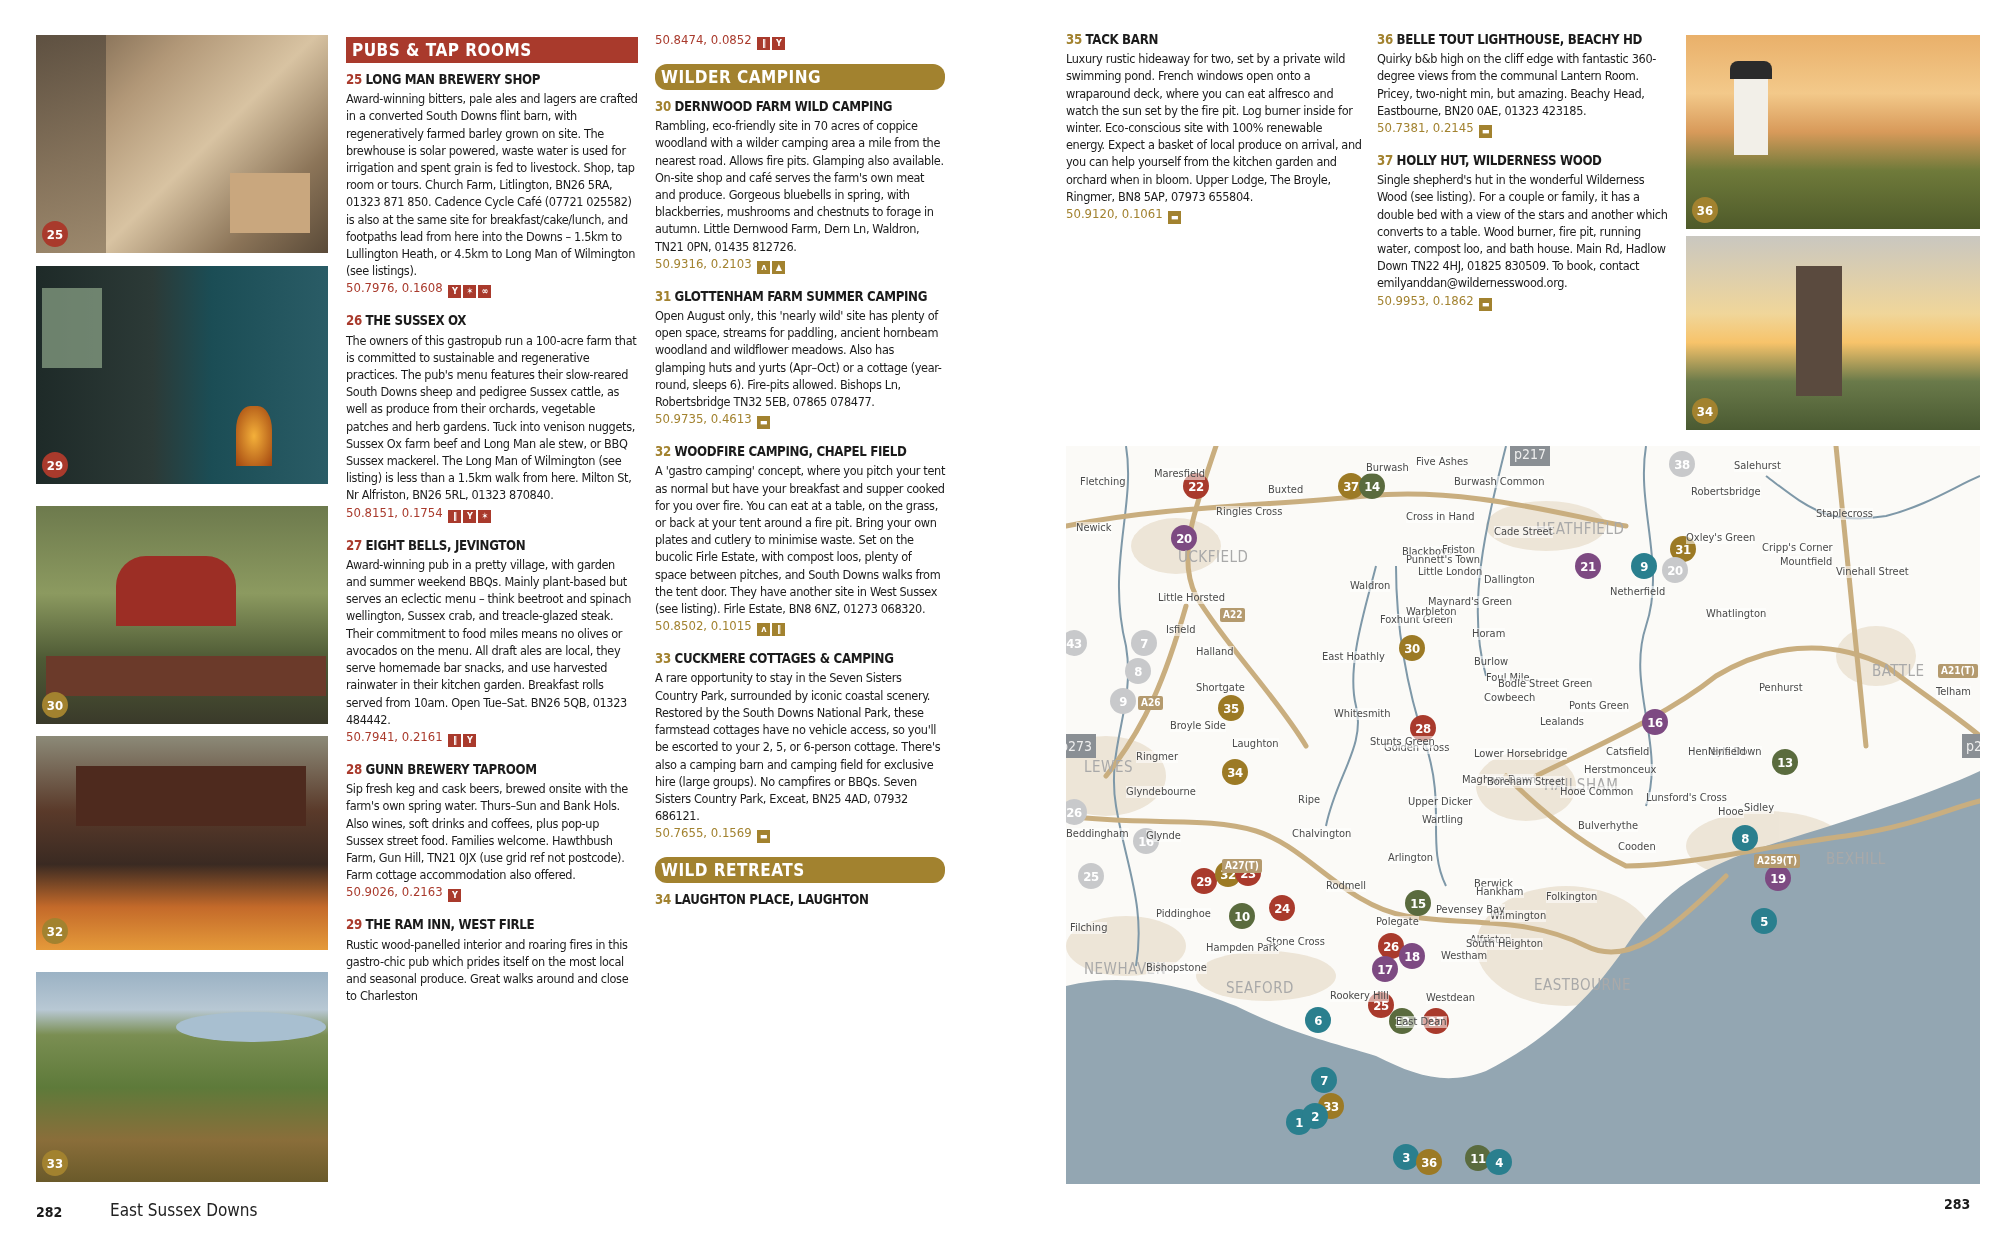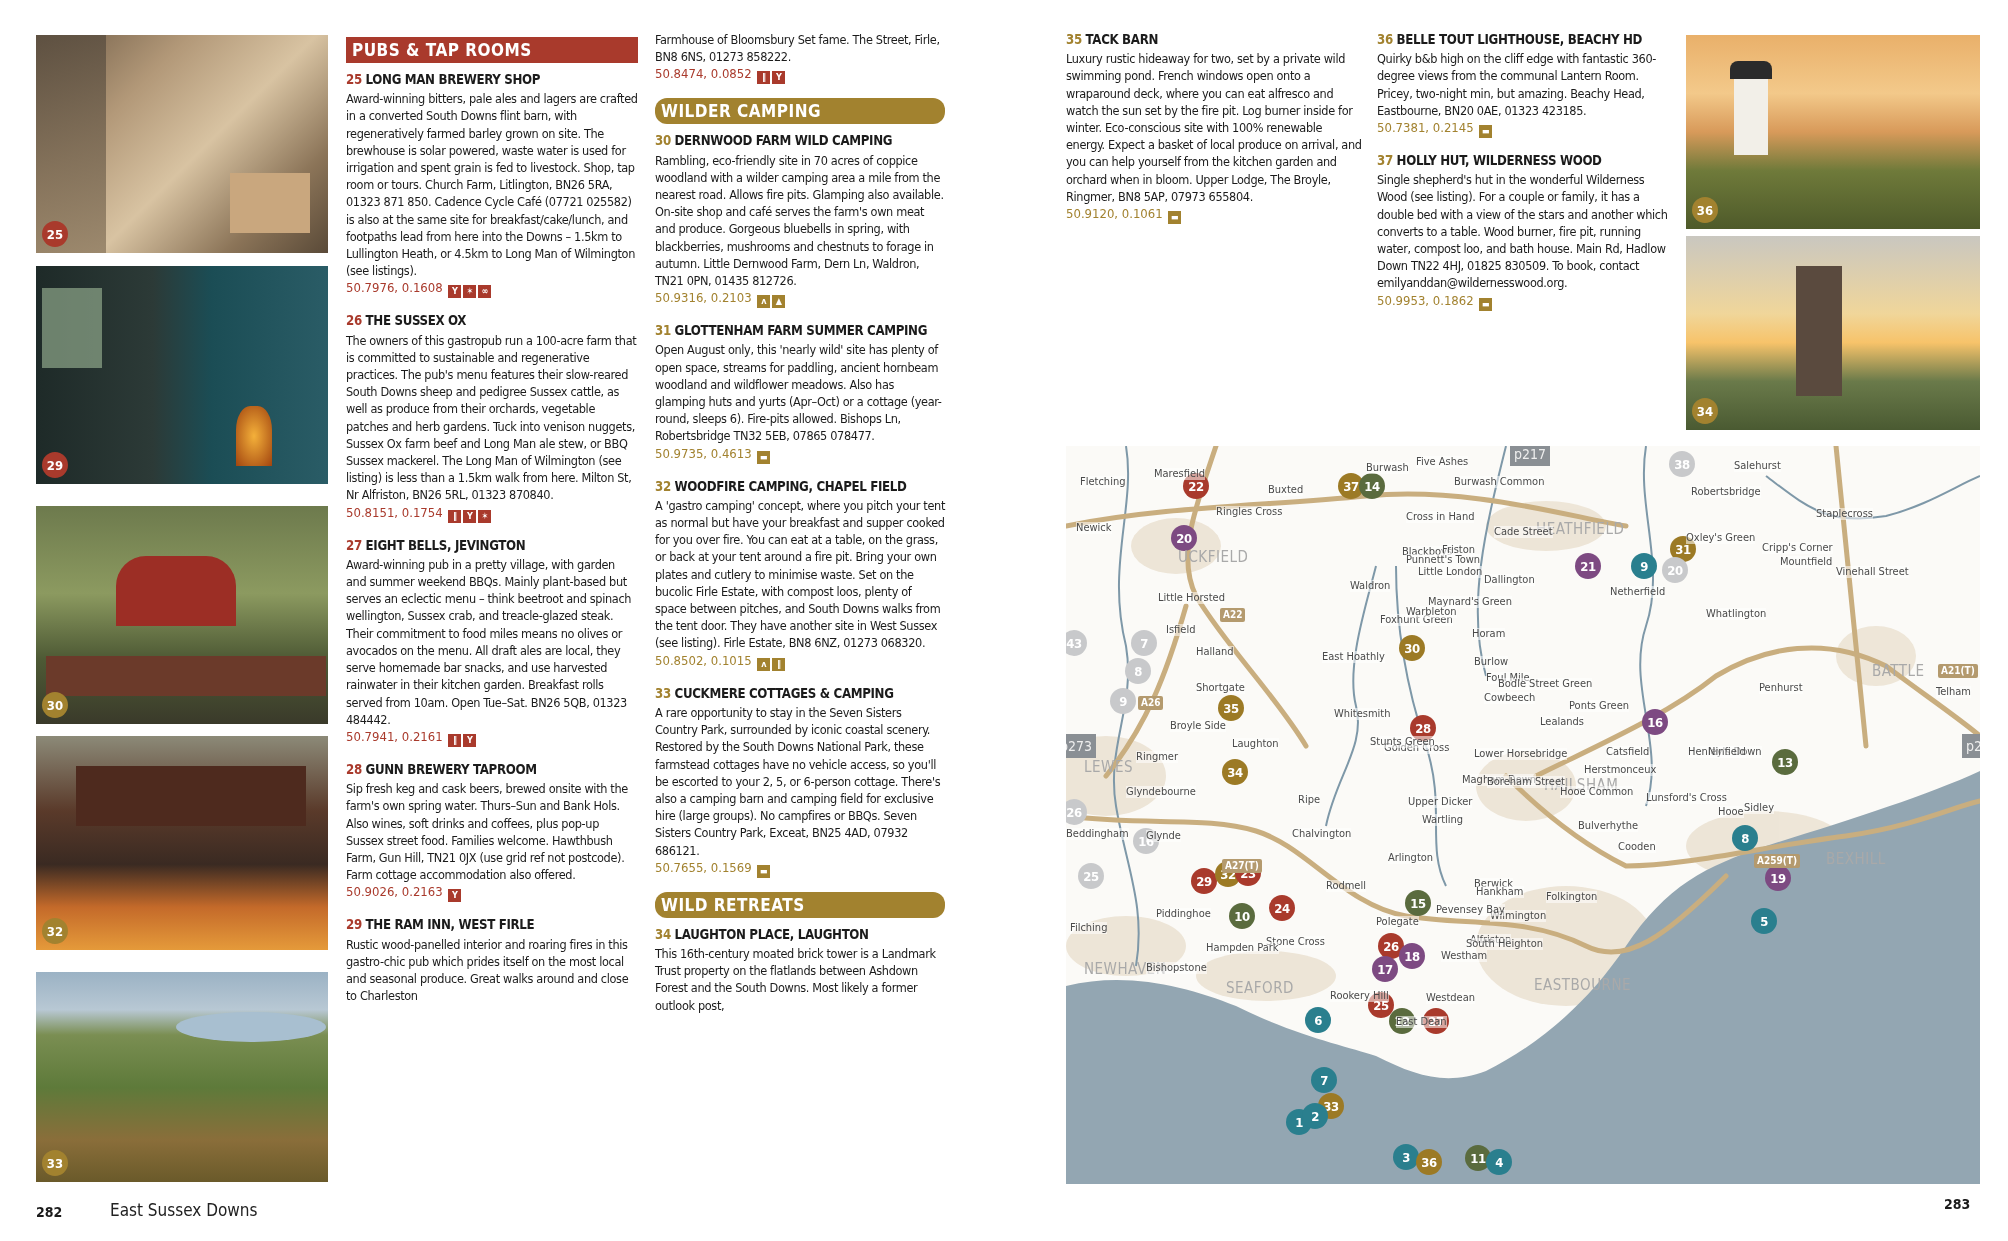--- a/index.html
+++ b/index.html
@@ -85,21 +85,20 @@
     <div class="coord red"><span>50.9026, 0.2163</span> <span class="ico red">Y</span></div>
   </div>
   <div class="entry">
     <div class="etitle"><span class="num-red">29</span> <span>THE RAM INN, WEST FIRLE</span></div>
     <div>Rustic wood-panelled interior and roaring fires in this gastro-chic pub which prides itself on the most local and seasonal produce. Great walks around and close to Charleston</div>
   </div>
 </div>
 
 <div class="col" style="left:655px;top:31px;width:290px;">
   <div class="entry">
-    <div>Farmhouse of Bloomsbury Set fame. The Street, Firle, BN8 6NS, 01273 858222.</div>
     <div class="coord red"><span>50.8474, 0.0852</span> <span class="ico red">‖</span><span class="ico red">Y</span></div>
   </div>
   <div class="sect gold">WILDER CAMPING</div>
   <div class="entry">
     <div class="etitle"><span class="num-gold">30</span> <span>DERNWOOD FARM WILD CAMPING</span></div>
     <div>Rambling, eco-friendly site in 70 acres of coppice woodland with a wilder camping area a mile from the nearest road. Allows fire pits. Glamping also available. On-site shop and café serves the farm's own meat and produce. Gorgeous bluebells in spring, with blackberries, mushrooms and chestnuts to forage in autumn. Little Dernwood Farm, Dern Ln, Waldron, TN21 0PN, 01435 812726.</div>
     <div class="coord gold"><span>50.9316, 0.2103</span> <span class="ico gold">ʌ</span><span class="ico gold">▲</span></div>
   </div>
   <div class="entry">
     <div class="etitle"><span class="num-gold">31</span> <span>GLOTTENHAM FARM SUMMER CAMPING</span></div>
@@ -112,21 +111,20 @@
     <div class="coord gold"><span>50.8502, 0.1015</span> <span class="ico gold">ʌ</span><span class="ico gold">‖</span></div>
   </div>
   <div class="entry">
     <div class="etitle"><span class="num-gold">33</span> <span>CUCKMERE COTTAGES &amp; CAMPING</span></div>
     <div>A rare opportunity to stay in the Seven Sisters Country Park, surrounded by iconic coastal scenery. Restored by the South Downs National Park, these farmstead cottages have no vehicle access, so you'll be escorted to your 2, 5, or 6-person cottage. There's also a camping barn and camping field for exclusive hire (large groups). No campfires or BBQs. Seven Sisters Country Park, Exceat, BN25 4AD, 07932 686121.</div>
     <div class="coord gold"><span>50.7655, 0.1569</span> <span class="ico gold">▬</span></div>
   </div>
   <div class="sect gold">WILD RETREATS</div>
   <div class="entry">
     <div class="etitle"><span class="num-gold">34</span> <span>LAUGHTON PLACE, LAUGHTON</span></div>
-    <div>This 16th-century moated brick tower is a Landmark Trust property on the flatlands between Ashdown Forest and the South Downs. Most likely a former outlook post,</div>
   </div>
 </div>
 
 <div class="col" style="left:1066px;top:31px;width:296px;">
   <div class="entry">
     <div class="etitle"><span class="num-gold">35</span> <span>TACK BARN</span></div>
     <div>Luxury rustic hideaway for two, set by a private wild swimming pond. French windows open onto a wraparound deck, where you can eat alfresco and watch the sun set by the fire pit. Log burner inside for winter. Eco-conscious site with 100% renewable energy. Expect a basket of local produce on arrival, and you can help yourself from the kitchen garden and orchard when in bloom. Upper Lodge, The Broyle, Ringmer, BN8 5AP, 07973 655804.</div>
     <div class="coord gold"><span>50.9120, 0.1061</span> <span class="ico gold">▬</span></div>
   </div>
 </div>

